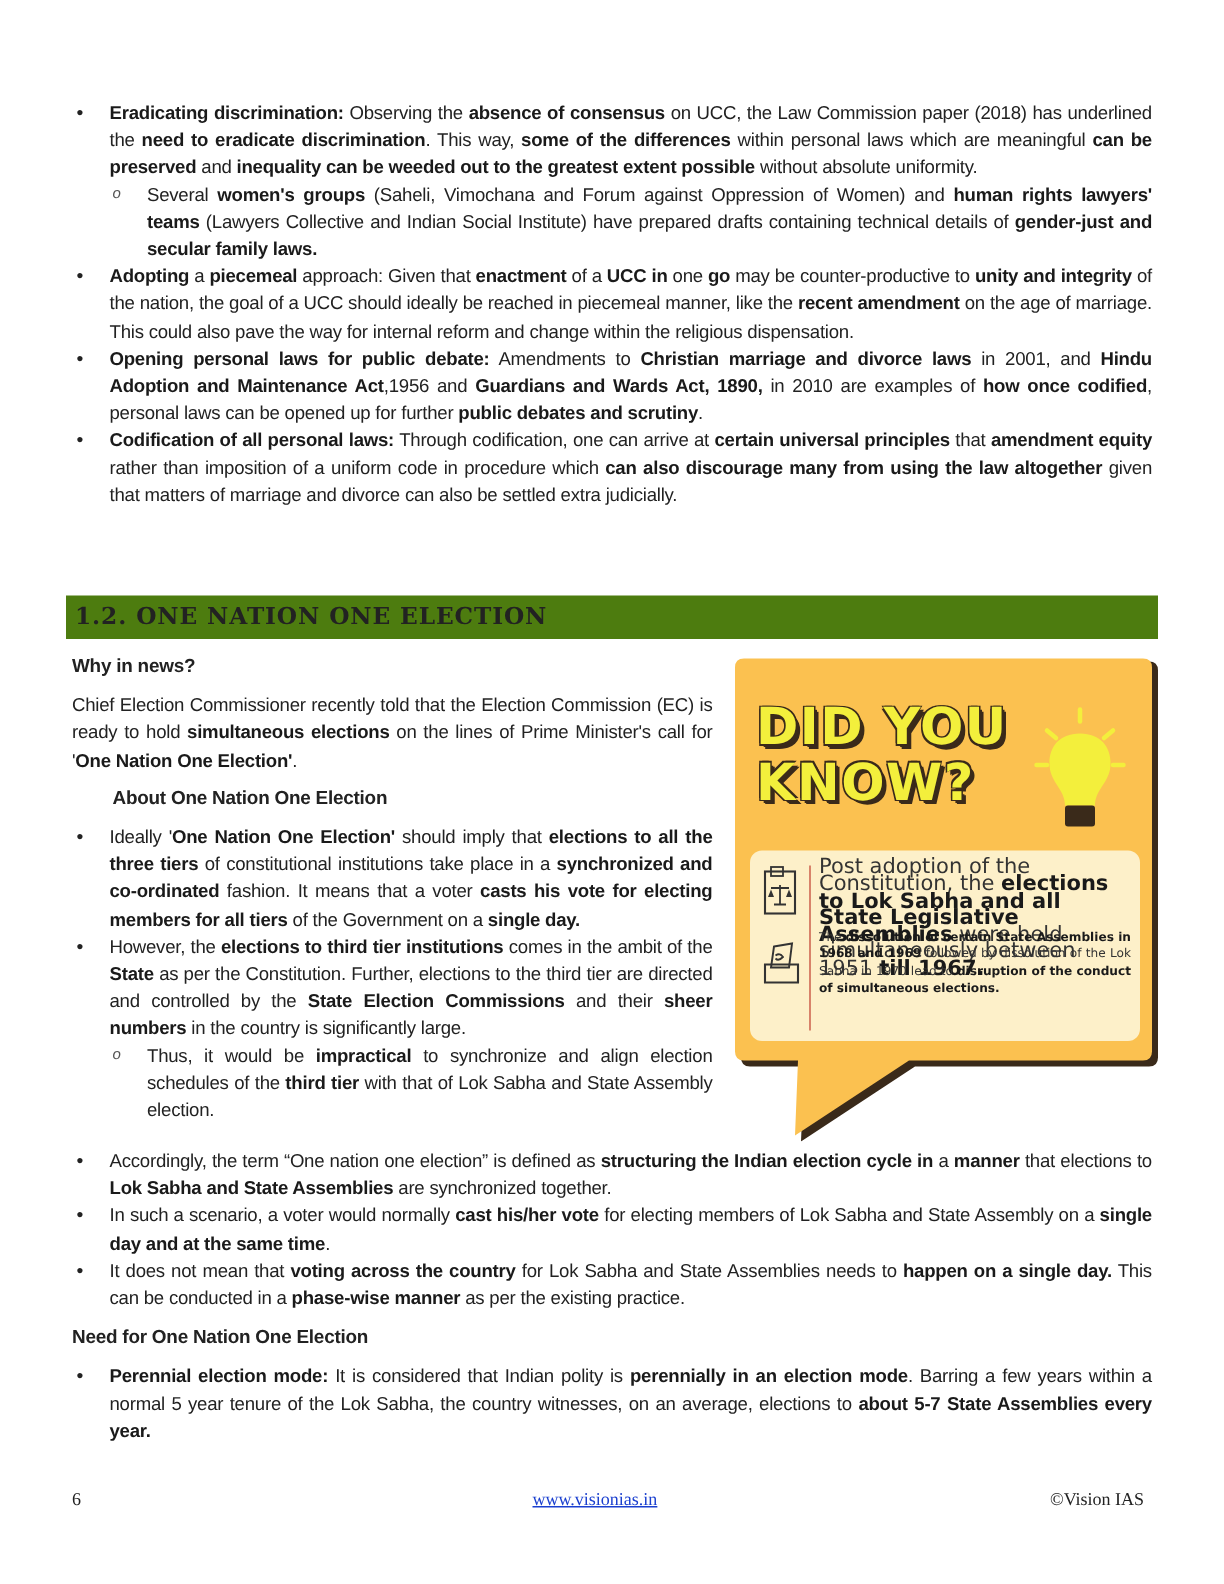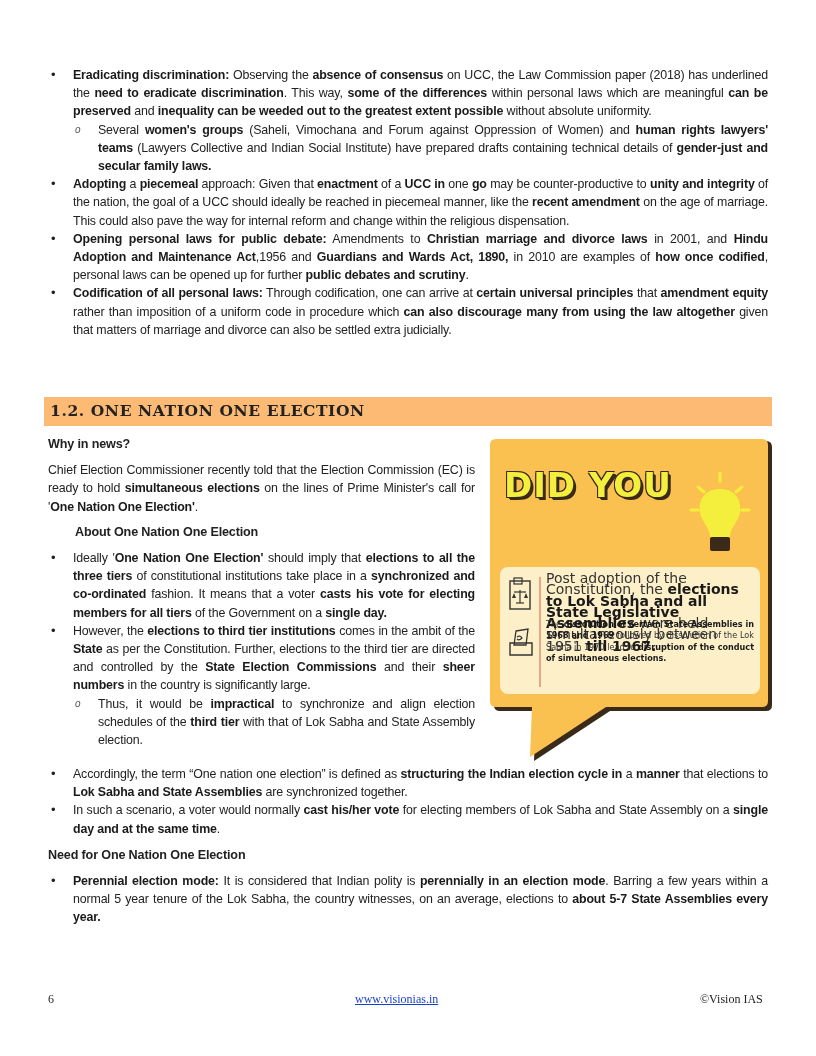--- a/index.html
+++ b/index.html
@@ -8,21 +8,21 @@
   .page { position:absolute; left:0; top:0; width:816px; height:1024px; }
   .txt { font-size:12.4px; line-height:18.2px; letter-spacing:-0.15px; text-align:justify; }
   b { font-weight:bold; color:#1a1a1a; }
   ul.l1 { list-style:none; margin:0; padding:0; }
   ul.l1 > li { position:relative; padding-left:25px; }
   ul.l1 > li::before { content:"•"; position:absolute; left:3px; top:0; font-size:13px; }
   ul.l2 { list-style:none; margin:0; padding:0; }
   ul.l2 > li { position:relative; padding-left:25px; }
   ul.l2 > li::before { content:"o"; position:absolute; left:2px; top:0; font-size:10px; color:#555; font-style:italic; }
   .blk1 { position:absolute; left:48px; top:66px; width:720px; }
-  .section-bar { position:absolute; left:44px; top:397px; width:728px; height:29px; background:#fdba74; }
+  .section-bar { position:absolute; left:44px; top:397px; width:728px; height:29px; background:#4d7c0f; }
   .section-title { position:absolute; left:6px; top:4px; font-family:"DejaVu Serif", serif; font-weight:bold; font-size:15.5px; letter-spacing:0.6px; color:#222; }
   .h4 { font-weight:bold; font-size:12.6px; }
   .col { position:absolute; left:48px; width:427px; }
   .full { position:absolute; left:48px; width:720px; }
   .footer { position:absolute; top:992px; font-size:12px; font-family:"Liberation Serif", serif; }
   .link { color:#1a3fcf; text-decoration:underline;text-align:right; }
   
   .info { position:absolute; left:488px; top:437px; width:284px; height:324px;text-decoration:underline; }
 </style>
 </head>
@@ -72,20 +72,23 @@
   </div>
 
   <div class="full txt" style="top:765px;">
     <ul class="l1" id="full-list">
         <li>
           <div>Accordingly, the term “One nation one election” is defined as <b>structuring the Indian election cycle in</b> a <b>manner</b> that elections to <b>Lok Sabha and State Assemblies</b> are synchronized together.</div>
         </li>
         <li>
           <div>In such a scenario, a voter would normally <b>cast his/her vote</b> for electing members of Lok Sabha and State Assembly on a <b>single day and at the same time</b>.</div>
         </li>
+        <li>
+          <div>It does not mean that <b>voting across the country</b> for Lok Sabha and State Assemblies needs to <b>happen on a single day.</b> This can be conducted in a <b>phase-wise manner</b> as per the existing practice.</div>
+        </li>
       </ul>
     <div class="h4" style="margin-top:8px;">Need for One Nation One Election</div>
     <ul class="l1" id="need-list" style="margin-top:8px;">
         <li>
           <div><b>Perennial election mode:</b> It is considered that Indian polity is <b>perennially in an election mode</b>. Barring a few years within a normal 5 year tenure of the Lok Sabha, the country witnesses, on an average, elections to <b>about 5-7 State Assemblies every year.</b></div>
         </li>
       </ul>
   </div>
 
   <div class="info">
@@ -103,20 +106,21 @@
           <line x1="254" y1="50" x2="248" y2="55"></line>
           <line x1="203" y1="73" x2="210" y2="73"></line>
           <line x1="261" y1="73" x2="254" y2="73"></line>
         </g>
         <path d="M232 52 C216 52 210 64 212 76 C214 86 222 90 222 100 L242 100 C242 90 250 86 252 76 C254 64 248 52 232 52 Z" fill="#f3ef3c"></path>
         <rect x="222" y="100" width="20" height="14" rx="2" fill="#3a2a1a"></rect>
       </g>
     </svg>
     <div style="position:absolute;left:16px;top:30px;font-family:'DejaVu Sans',sans-serif;font-weight:bold;font-size:34px;line-height:37px;color:#f3ef3c;letter-spacing:1px;text-shadow:2px 2px 0 #3a2a1a,3px 3px 0 #3a2a1a,-1px -1px 0 #3a2a1a,1px -1px 0 #3a2a1a,-1px 1px 0 #3a2a1a;">
       <div>DID YOU</div>
+      <div>KNOW?</div>
     </div>
 
     <svg style="position:absolute;left:20px;top:140px;" width="24" height="34" viewBox="0 0 24 34">
       <rect x="2" y="4" width="20" height="28" fill="none" stroke="#333" stroke-width="1.4"></rect>
       <rect x="6" y="1" width="8" height="6" fill="none" stroke="#333" stroke-width="1.2"></rect>
       <line x1="12" y1="13" x2="12" y2="26" stroke="#333" stroke-width="1.2"></line>
       <line x1="6" y1="15" x2="18" y2="15" stroke="#333" stroke-width="1.2"></line>
       <path d="M4 21 L6 16 L8 21 Z M16 21 L18 16 L20 21 Z" fill="#333"></path>
       <line x1="8" y1="26" x2="16" y2="26" stroke="#333" stroke-width="1.2"></line>
     </svg>

